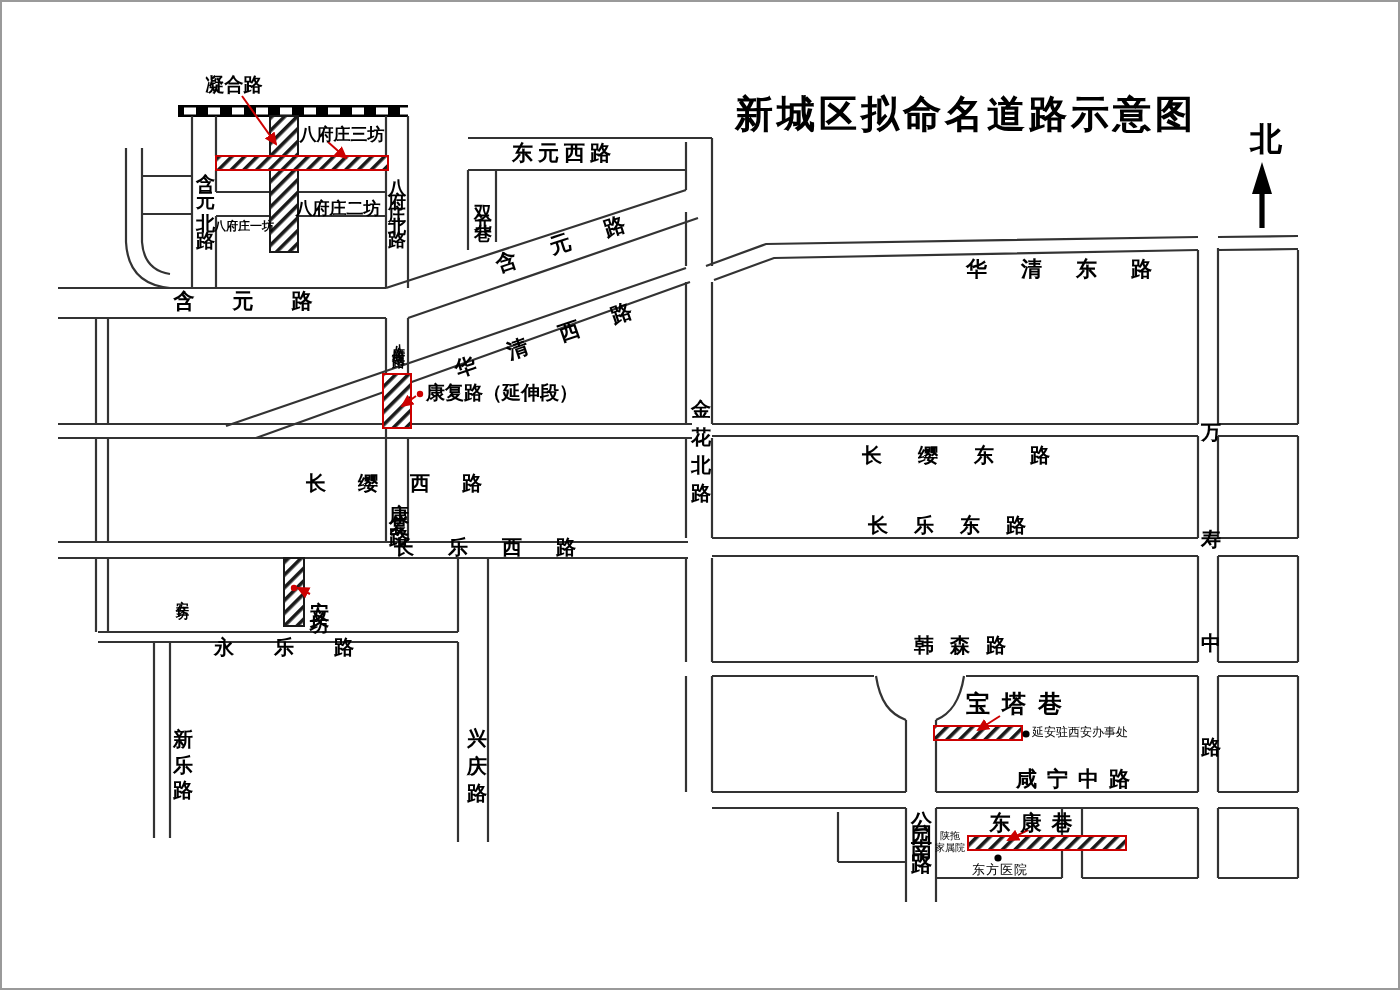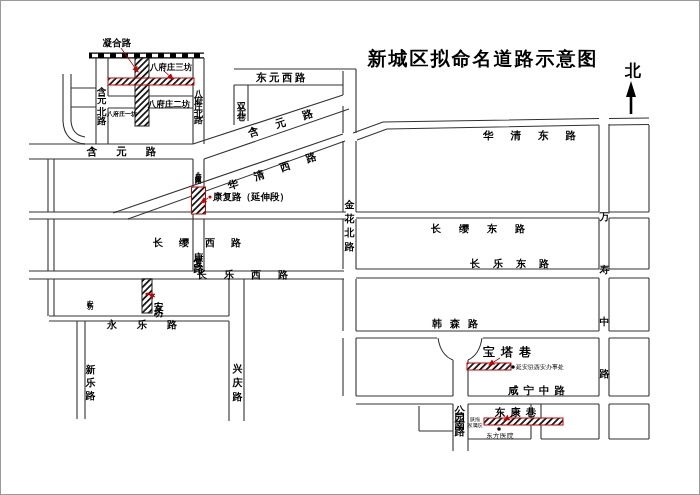--- a/index.html
+++ b/index.html
@@ -111,30 +111,30 @@
 
 <div class="lbl v" style="left:348px;top:218px;font-size:10px;letter-spacing:14px;">金花北路</div>
 <div class="lbl v" style="left:197px;top:169px;font-size:6.5px;letter-spacing:1.5px;">八府庄南路</div>
 <div class="lbl" style="left:250px;top:196px;font-size:9.5px;">康复路（延伸段）</div>
 
 <div class="lbl" style="left:204px;top:214px;font-size:10px;letter-spacing:16px;margin-top:28px;">长缨西路</div>
 <div class="lbl" style="left:486px;top:204px;font-size:10px;letter-spacing:18px;margin-top:24px;">长缨东路</div>
 <div class="lbl v" style="left:197px;top:251px;font-size:10px;letter-spacing:5.5px;">康复路</div>
 
 <div class="lbl" style="left:206px;top:274px;font-size:10px;letter-spacing:17px;margin-left:44px;">长乐西路</div>
-<div class="lbl" style="left:479px;top:263px;font-size:10px;letter-spacing:13px;margin-left:36px;">长乐东路</div>
+<div class="lbl" style="left:479px;top:263px;font-size:10px;letter-spacing:13px;">长乐东路</div>
 
 <div class="lbl v" style="left:89px;top:296px;font-size:6.5px;letter-spacing:1.5px;">安仁坊</div>
 <div class="lbl v" style="left:158px;top:296px;font-size:9.5px;letter-spacing:3px;">安义坊</div>
 
 <div class="lbl" style="left:151px;top:324px;font-size:10px;letter-spacing:20px;">永乐路</div>
 <div class="lbl v" style="left:89px;top:374px;font-size:10px;letter-spacing:13px;">新乐路</div>
 <div class="lbl v" style="left:236px;top:375px;font-size:10px;letter-spacing:14px;">兴庆路</div>
 
-<div class="lbl" style="left:458px;top:323px;font-size:10px;letter-spacing:8px;">韩森路</div>
+<div class="lbl" style="left:483px;top:323px;font-size:10px;letter-spacing:8px;">韩森路</div>
 <div class="lbl v" style="left:603px;top:307px;font-size:10px;letter-spacing:52px;">万寿中路</div>
 <div class="lbl v" style="left:459px;top:410px;font-size:10.5px;letter-spacing:7px;">公园南路</div>
 <div class="lbl" style="left:538px;top:389px;font-size:10.5px;letter-spacing:5px;">咸宁中路</div>
 
 <div class="lbl" style="left:509px;top:351px;font-size:12px;letter-spacing:6px;">宝塔巷</div>
 <div class="lbl" style="left:539px;top:366px;font-size:6px;font-weight:normal;">延安驻西安办事处</div>
 
 <div class="lbl" style="left:517px;top:411px;font-size:10.5px;letter-spacing:5px;">东康巷</div>
 <div class="lbl" style="left:499px;top:435px;font-size:6.5px;font-weight:normal;letter-spacing:0.5px;">东方医院</div>
 <div class="lbl" style="left:474px;top:418px;font-size:5px;font-weight:normal;">陕拖</div>

